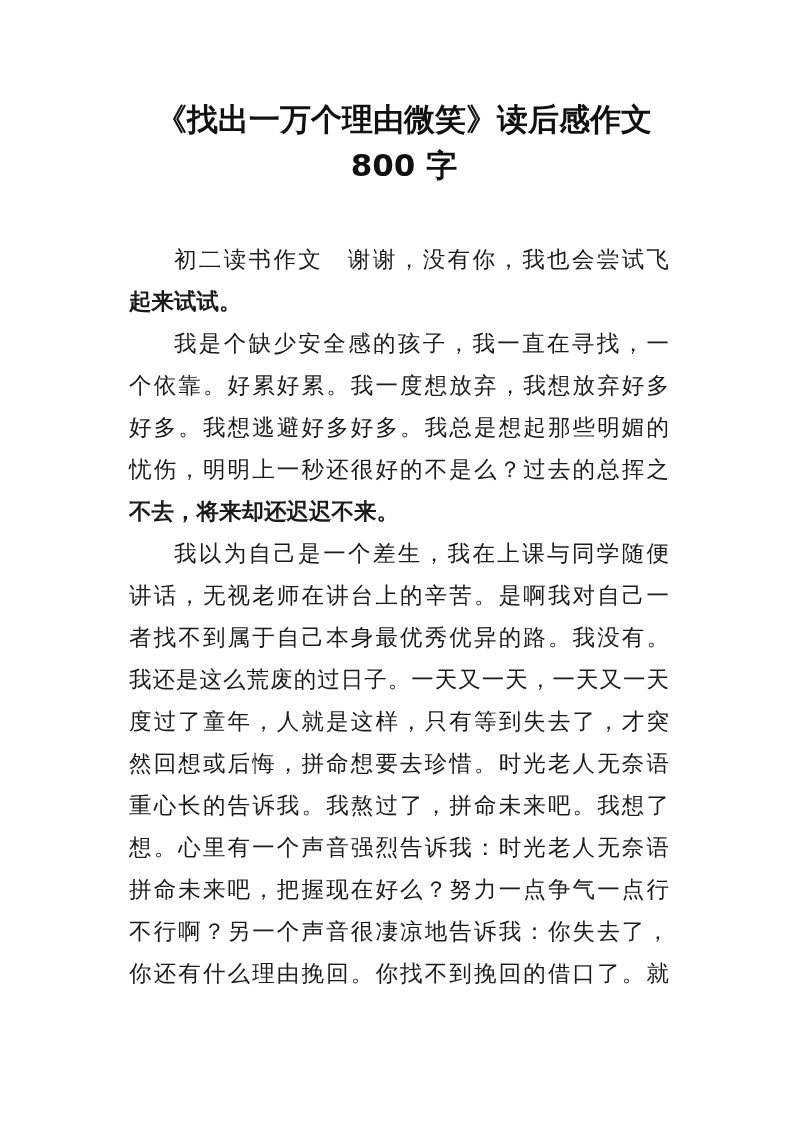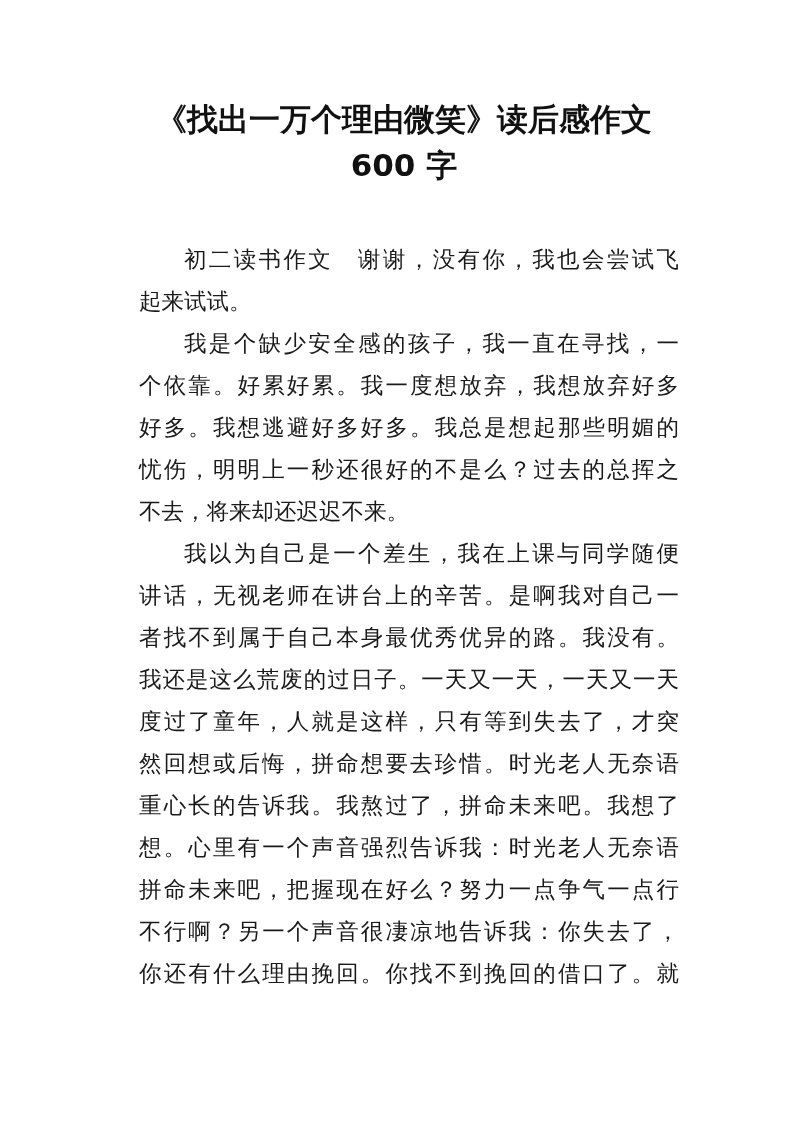--- a/index.html
+++ b/index.html
@@ -23,21 +23,21 @@
     font-family: "DejaVu Sans", "Liberation Sans", sans-serif;
     font-weight: bold;
     font-size: 31px;
     line-height: 46px;
     letter-spacing: 0px;
     color: #111;
   }
   .title .line { display: block; white-space: nowrap; padding-left: 8px; }
   .body-text {
     position: absolute;
-    left: 139px;
+    left: 129px;
     top: 238px;
     width: 540px;
     font-family: "DejaVu Serif", "Liberation Serif", serif;
     font-size: 22.5px;
     line-height: 42px;
     color: #1a1a1a;
   }
   .para {
     margin: 0;
     text-indent: 45px;
@@ -45,32 +45,33 @@
     text-align-last: left;
   }
   .para .ln {
     display: block;
     white-space: nowrap;
     text-align-last: justify;
     text-align: justify;
   }
   .para .ln.last {
     text-align-last: left;
+    font-weight: bold;
   }
   .para .ln.first {
     padding-left: 45px;
   }
   .para { text-indent: 0; }
 </style>
 </head>
 <body>
 
 <div class="title">
   <span class="line">《找出一万个理由微笑》读后感作文</span>
-  <span class="line">600 字</span>
+  <span class="line">800 字</span>
 </div>
 
 <div class="body-text">
   <p class="para">
     <span class="ln first">初二读书作文　谢谢，没有你，我也会尝试飞</span>
     <span class="ln last">起来试试。</span>
   </p>
   <p class="para">
     <span class="ln first">我是个缺少安全感的孩子，我一直在寻找，一</span>
     <span class="ln">个依靠。好累好累。我一度想放弃，我想放弃好多</span>

